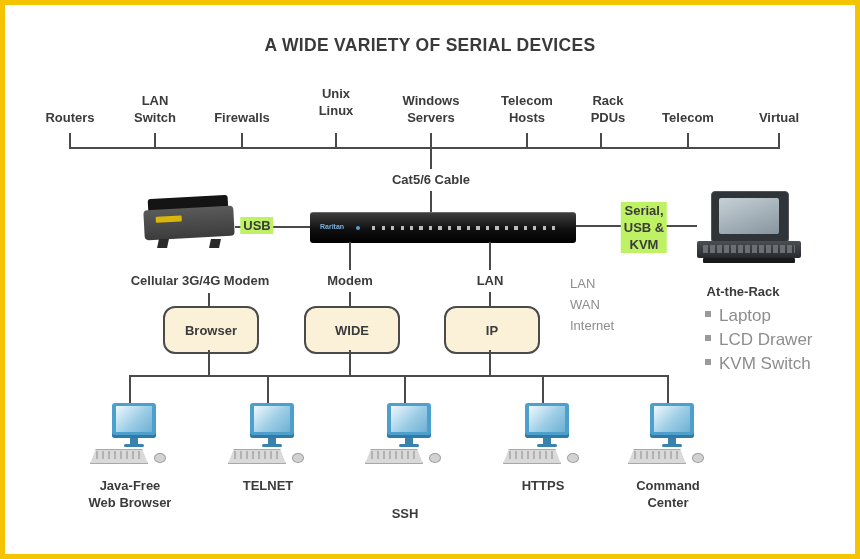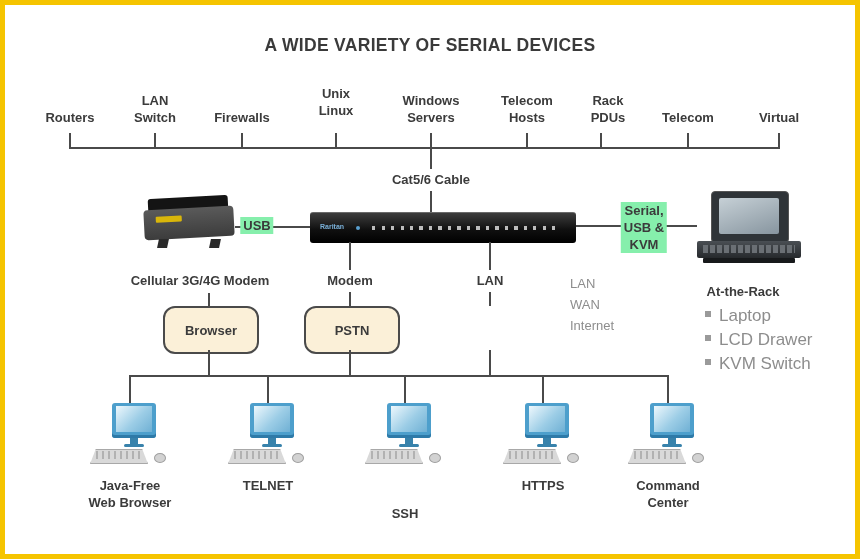--- a/index.html
+++ b/index.html
@@ -17,21 +17,21 @@
     left:50%;top:30px;transform:translateX(-50%);
     font-size:17.5px;font-weight:bold;color:#3a3a3a;letter-spacing:.3px;
     white-space:nowrap;
   }
   .lbl{
     position:absolute;
     font-size:13px;font-weight:bold;line-height:17px;color:#3b3b3b;
     text-align:center;white-space:pre-line;
     transform:translateX(-50%);
   }
-  .lbl.onwire{background:#86efac;padding:0 3px;}
+  .lbl.onwire{background:#bef264;padding:0 3px;}
   .muted{color:#8d8d8d;font-weight:normal;}
   .hline,.vline{position:absolute;background:#4a4a4a;}
   .hline{height:2px;}
   .vline{width:2px;}
   .accessbox{
     position:absolute;width:92px;height:44px;
     background:#FBF0D8;border:2px solid #4a4a4a;border-radius:12px;
     display:flex;align-items:center;justify-content:center;
     font-size:13px;font-weight:bold;color:#3b3b3b;
   }
@@ -167,21 +167,22 @@
   <div class="lbl" style="left:485px;top:267px">LAN</div>
   <div class="vline" style="left:484px;top:287px;height:14px"></div>
 
   <div class="vline" style="left:203px;top:288px;height:13px"></div>
 
   <div class="abs muted" style="left:565px;top:268px;font-size:13px;line-height:21px;white-space:pre-line">LAN
 WAN
 Internet</div>
 
   <div class="accessbox" style="left:158px;top:301px">Browser</div>
-  <div class="accessbox" style="left:299px;top:301px">PSTN</div>
+  <div class="accessbox" style="left:299px;top:301px">WIDE</div>
+  <div class="accessbox" style="left:439px;top:301px">IP</div>
 
   <div class="vline" style="left:203px;top:345px;height:25px"></div>
   <div class="vline" style="left:344px;top:345px;height:25px"></div>
   <div class="vline" style="left:484px;top:345px;height:25px"></div>
 
   <div class="hline" style="left:124px;top:370px;width:540px"></div>
 
   <div class="vline" style="left:124px;top:370px;height:28px"></div>
   <div class="vline" style="left:262px;top:370px;height:28px"></div>
   <div class="vline" style="left:399px;top:370px;height:28px"></div>

